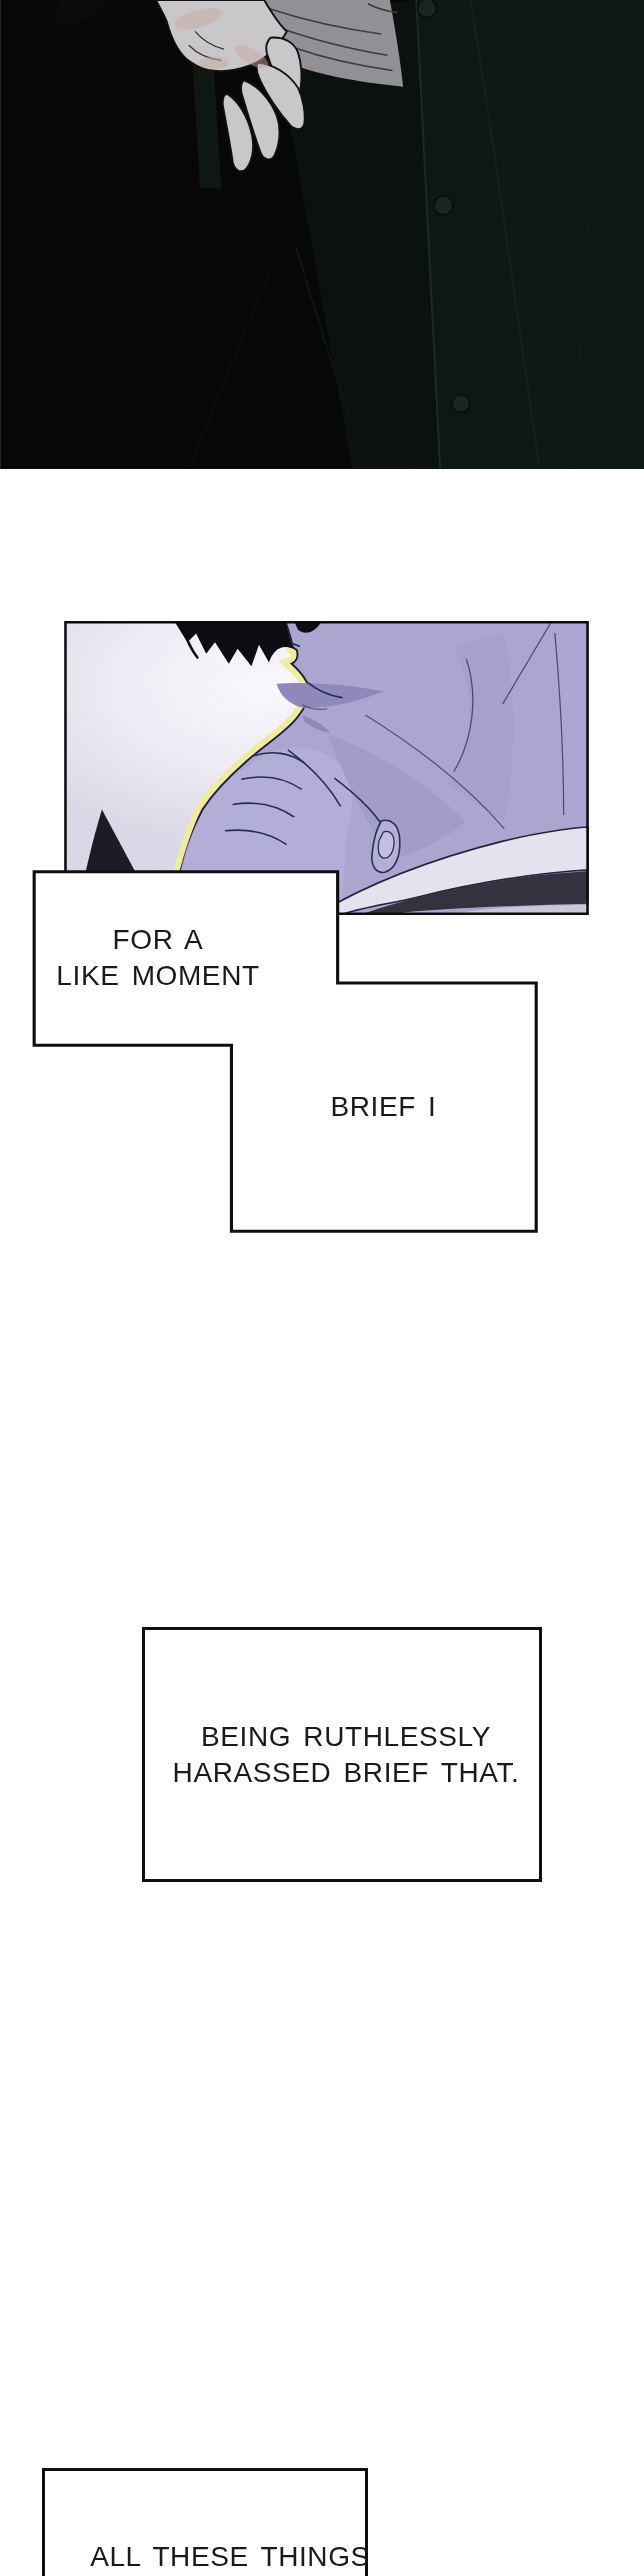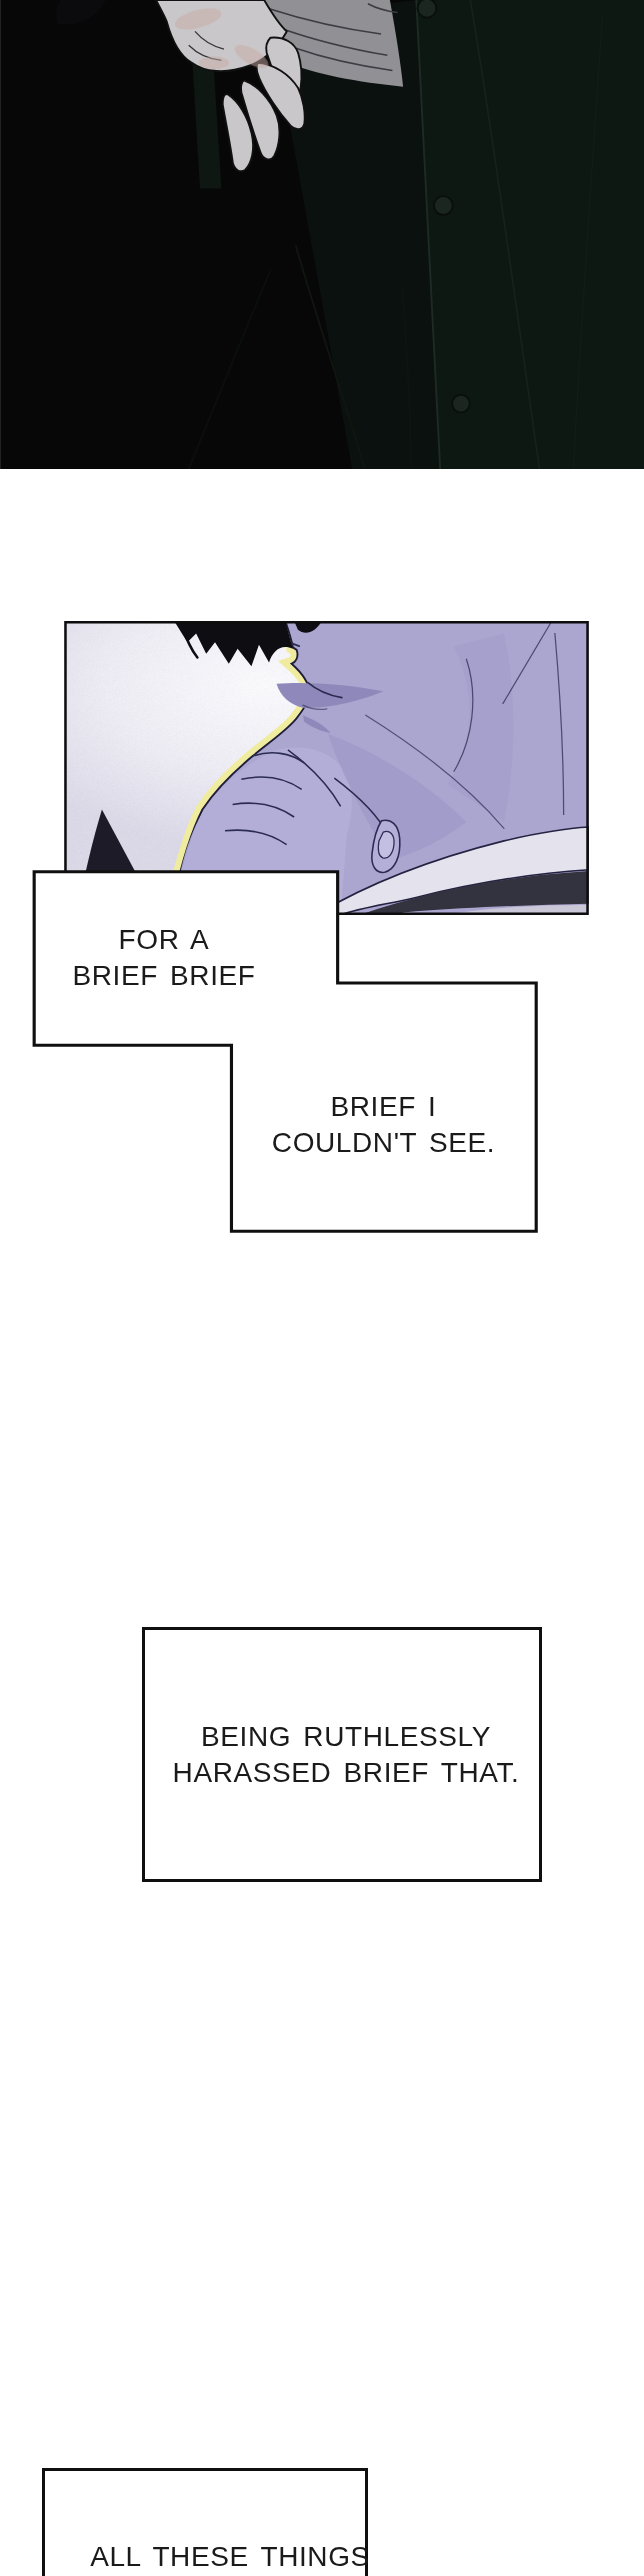--- a/index.html
+++ b/index.html
@@ -150,28 +150,27 @@
     <path d="M470,468 C560,436 660,416 760,404 L835,398 L835,450 C740,452 640,456 560,462 L540,464 L530,468 Z" fill="#33323f"></path>
     <path d="M600,468 C680,456 750,452 835,452 L835,468 Z" fill="#c9c7d8"></path>
 
     <rect x="2" y="2" width="831" height="464" fill="none" stroke="#0d0d0d" stroke-width="4"></rect>
   </svg>
 
   <svg class="abs" style="left:25px;top:863px" width="521" height="377" viewBox="0 0 828 600" aria-hidden="true">
     <polygon points="14,14 497,14 497,191 813,191 813,586 328,586 328,290 14,290" fill="#ffffff" stroke="#0f0f0f" stroke-width="5" stroke-linejoin="miter"></polygon>
   </svg>
 
-  <div class="caption" style="left:34px;top:922px;width:260px">
+  <div class="caption" style="left:28px;top:922px;width:260px">
     <div>FOR A</div>
-    <div>BRIEF BRIEF</div>
+    <div>LIKE MOMENT</div>
   </div>
 
   <div class="caption" style="left:231px;top:1089px;width:305px">
     <div>BRIEF I</div>
-    <div>COULDN'T SEE.</div>
   </div>
 
   <div class="cbox" style="left:142px;top:1627px;width:400px;height:255px"></div>
   <div class="caption" style="left:142px;top:1719px;width:408px">
     <div>BEING RUTHLESSLY</div>
     <div>HARASSED BRIEF THAT.</div>
   </div>
 
   <div class="cbox" style="left:42px;top:2468px;width:326px;height:151px"></div>
   <div class="caption" style="left:42px;top:2539px;width:376px">

